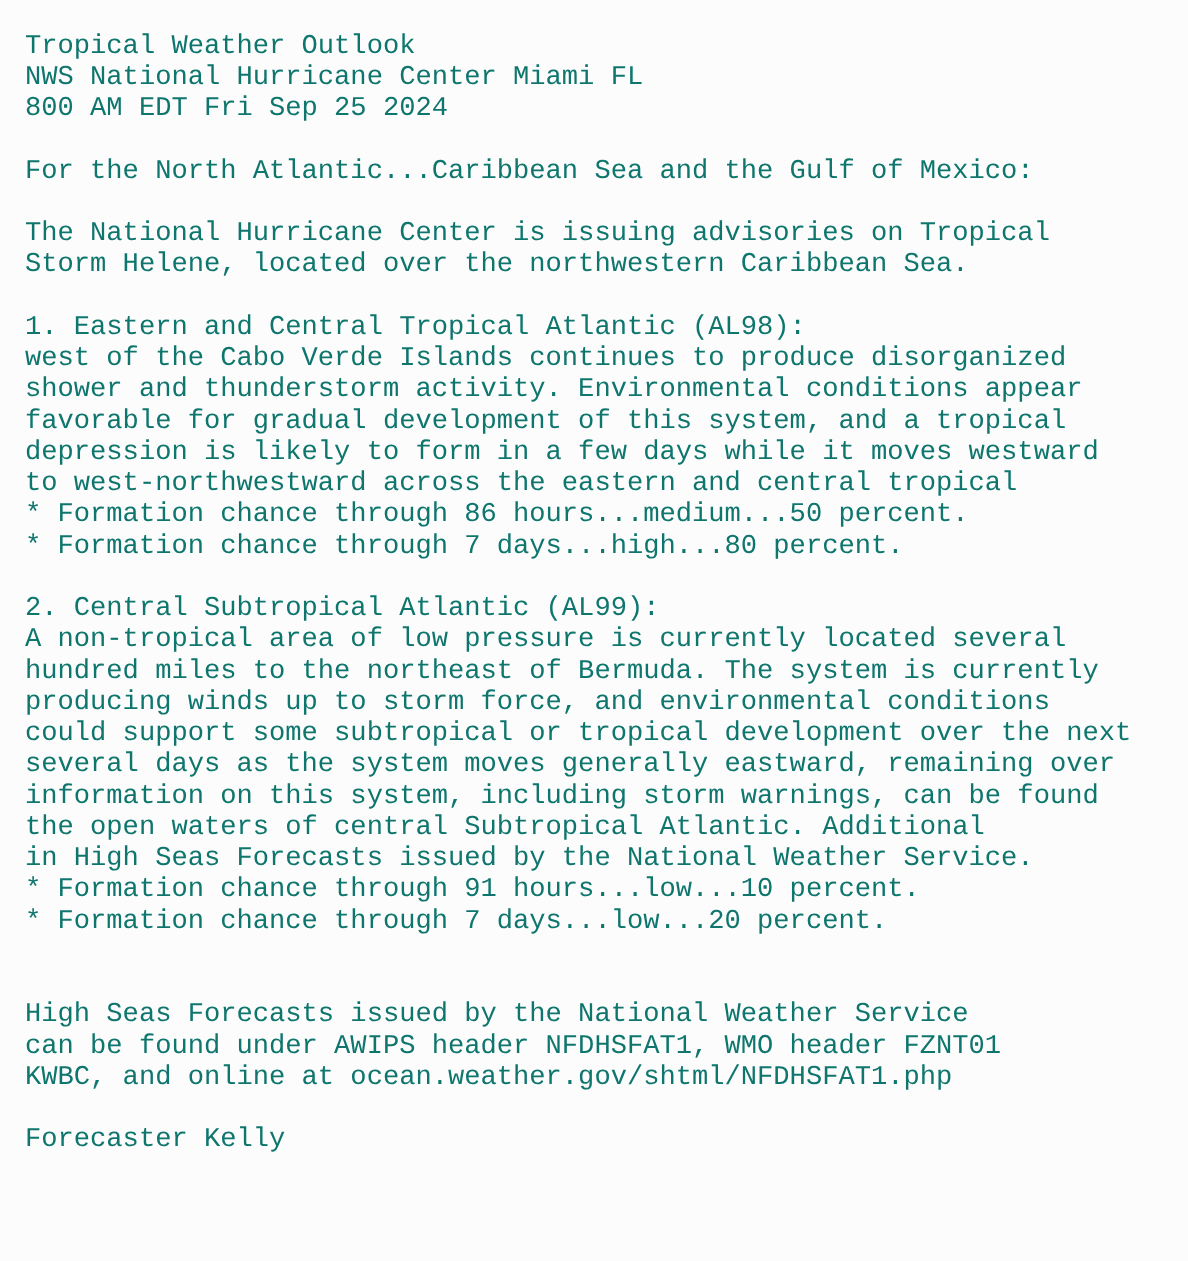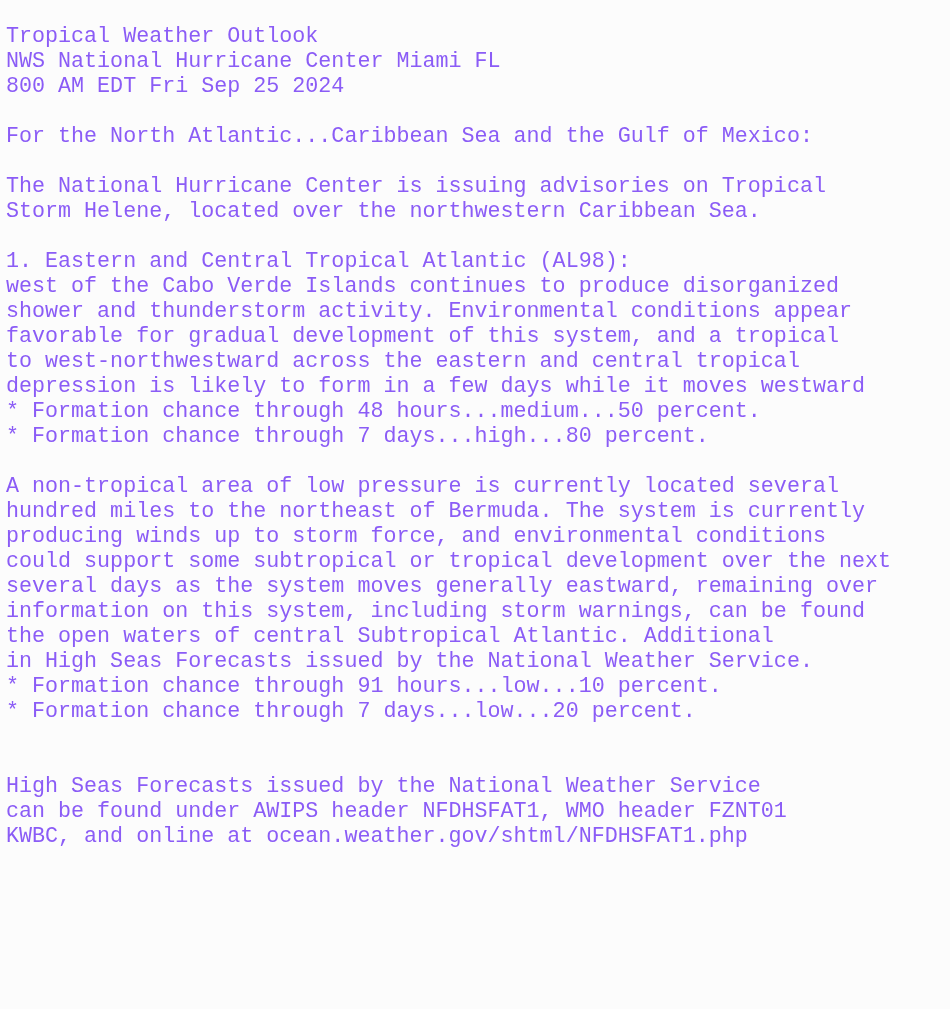--- a/index.html
+++ b/index.html
@@ -9,25 +9,25 @@
   }
   body {
     width: 950px;
     height: 1009px;
     overflow: hidden;
   }
   .doc {
     box-sizing: border-box;
     width: 924px;
     height: 1009px;
-    padding: 24px 18px 0 6px;
+    padding: 24px 18px 0 20px;
     font-family: "Liberation Mono", "DejaVu Sans Mono", monospace;
     font-size: 21.7px;
     line-height: 25px;
-    color: #8b5cf6;
+    color: #0f766e;
     -webkit-font-smoothing: antialiased;
   }
   .ln {
     height: 25px;
     white-space: pre;
     overflow: visible;
   }
   .blank {  }
 </style>
 </head>
@@ -44,38 +44,40 @@
   <div class="ln blank"></div>
 
   <div class="ln">The National Hurricane Center is issuing advisories on Tropical</div>
   <div class="ln">Storm Helene, located over the northwestern Caribbean Sea.</div>
   <div class="ln blank"></div>
 
   <div class="ln">1. Eastern and Central Tropical Atlantic (AL98):</div>
   <div class="ln">west of the Cabo Verde Islands continues to produce disorganized</div>
   <div class="ln">shower and thunderstorm activity. Environmental conditions appear</div>
   <div class="ln">favorable for gradual development of this system, and a tropical</div>
+  <div class="ln">depression is likely to form in a few days while it moves westward</div>
   <div class="ln">to west-northwestward across the eastern and central tropical</div>
-  <div class="ln">depression is likely to form in a few days while it moves westward</div>
-  <div class="ln">* Formation chance through 48 hours...medium...50 percent.</div>
+  <div class="ln">* Formation chance through 86 hours...medium...50 percent.</div>
   <div class="ln">* Formation chance through 7 days...high...80 percent.</div>
   <div class="ln blank"></div>
 
+  <div class="ln">2. Central Subtropical Atlantic (AL99):</div>
   <div class="ln">A non-tropical area of low pressure is currently located several</div>
   <div class="ln">hundred miles to the northeast of Bermuda. The system is currently</div>
   <div class="ln">producing winds up to storm force, and environmental conditions</div>
   <div class="ln">could support some subtropical or tropical development over the next</div>
   <div class="ln">several days as the system moves generally eastward, remaining over</div>
   <div class="ln">information on this system, including storm warnings, can be found</div>
   <div class="ln">the open waters of central Subtropical Atlantic. Additional</div>
   <div class="ln">in High Seas Forecasts issued by the National Weather Service.</div>
   <div class="ln">* Formation chance through 91 hours...low...10 percent.</div>
   <div class="ln">* Formation chance through 7 days...low...20 percent.</div>
   <div class="ln blank"></div>
   <div class="ln blank"></div>
 
   <div class="ln">High Seas Forecasts issued by the National Weather Service</div>
   <div class="ln">can be found under AWIPS header NFDHSFAT1, WMO header FZNT01</div>
   <div class="ln">KWBC, and online at ocean.weather.gov/shtml/NFDHSFAT1.php</div>
   <div class="ln blank"></div>
 
+  <div class="ln">Forecaster Kelly</div>
 
 </div>
 
 </body></html>

